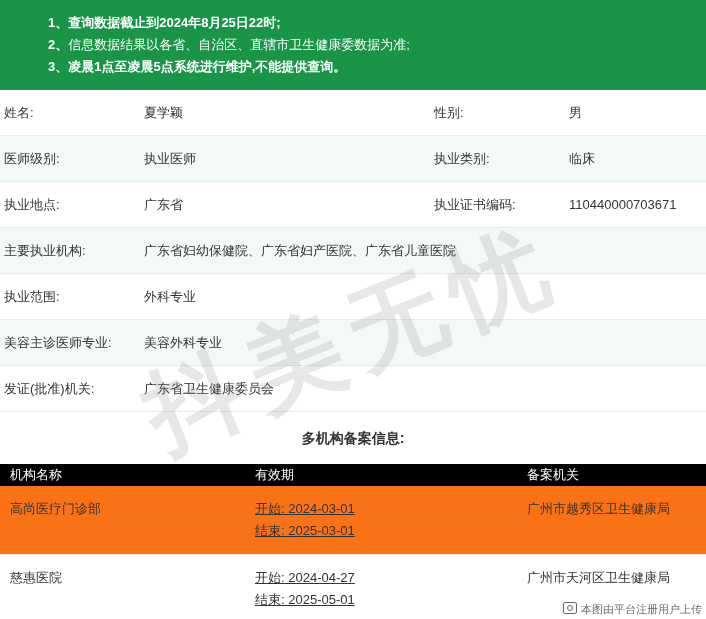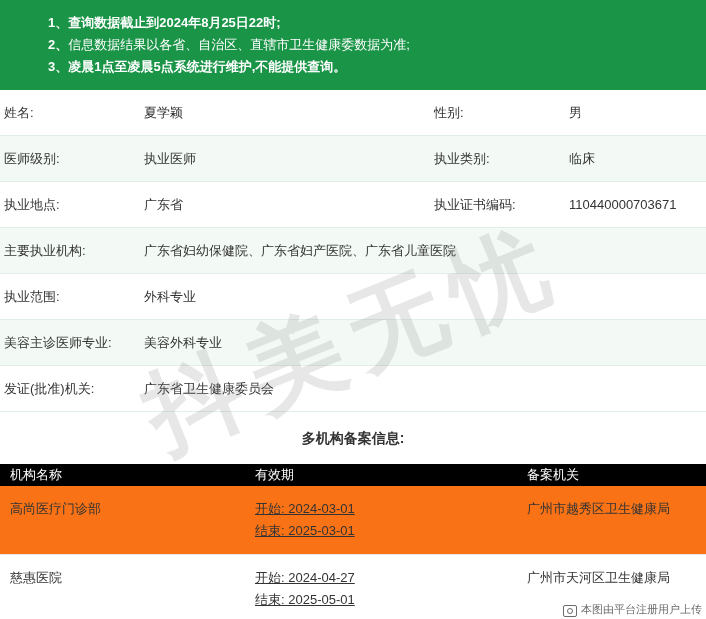--- a/index.html
+++ b/index.html
@@ -150,21 +150,21 @@
   }
 
   
   .footer-credit {
     position: absolute;
     right: 4px;
     bottom: 2px;
     font-size: 11px;
     color: #6b6b6b;
     display: flex;
-    align-items: flex-end;
+    align-items: flex-start;
     z-index: 10;
   }
   .footer-credit .cam {
     display: inline-block;
     width: 12px;
     height: 10px;
     border: 1.5px solid #6b6b6b;
     border-radius: 2px;
     position: relative;
     margin-right: 4px;

